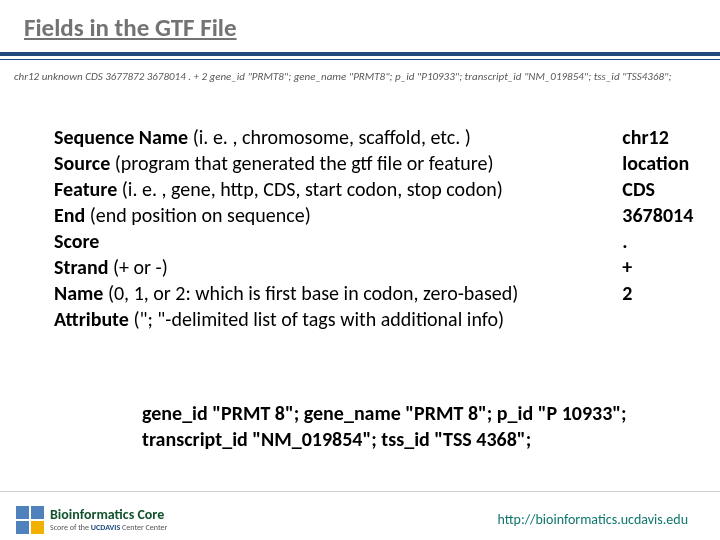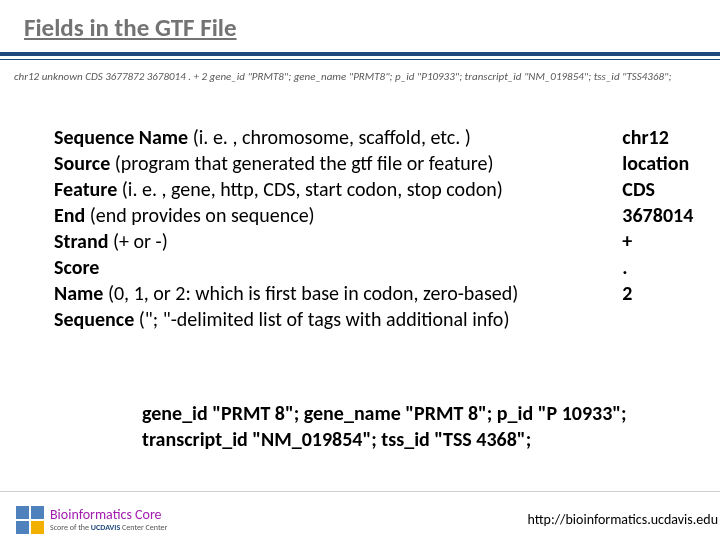--- a/index.html
+++ b/index.html
@@ -100,28 +100,28 @@
   }
   .logo-mark {
     width: 28px; height: 28px;
     display: grid;
     grid-template-columns: 1fr 1fr;
     grid-template-rows: 1fr 1fr;
     gap: 2px;
   }
   .logo-mark span { background: #4f81bd; }
   .logo-mark span:nth-child(4) { background: #f2b100; }
-  .logo-text .l1 { font-size: 14px; font-weight: 400; color: #a21caf; line-height: 14px; }
+  .logo-text .l1 { font-size: 14px; font-weight: 700; color: #14532d; line-height: 14px; }
   .logo-text .l2 { font-size: 8px; color: #555; line-height: 10px; }
   .logo-text .uc { color: #1f497d; font-weight: 700; }
   .footer-url {
     position: absolute;
-    right: 2px; bottom: 12px;
+    right: 32px; bottom: 12px;
     font-size: 14px;
-    color: #000000;
+    color: #0f766e;
   }
 </style>
 </head>
 <body>
 
 <div class="slide">
 
   <div class="title">Fields in the GTF File</div>
 
   <div class="rule-group">
@@ -140,37 +140,37 @@
         </tr>
         <tr>
           <td class="desc"><span class="fld-name">Source</span><span> (program that generated the gtf file or feature)</span></td>
           <td class="val">location</td>
         </tr>
         <tr>
           <td class="desc"><span class="fld-name">Feature</span><span> (i. e. , gene, http, CDS, start codon, stop codon)</span></td>
           <td class="val">CDS</td>
         </tr>
         <tr>
-          <td class="desc"><span class="fld-name">End</span><span> (end provides on sequence)</span></td>
+          <td class="desc"><span class="fld-name">End</span><span> (end position on sequence)</span></td>
           <td class="val">3678014</td>
+        </tr>
+        <tr>
+          <td class="desc"><span class="fld-name">Score</span><span></span></td>
+          <td class="val">.</td>
         </tr>
         <tr>
           <td class="desc"><span class="fld-name">Strand</span><span> (+ or -)</span></td>
           <td class="val">+</td>
         </tr>
         <tr>
-          <td class="desc"><span class="fld-name">Score</span><span></span></td>
-          <td class="val">.</td>
-        </tr>
-        <tr>
           <td class="desc"><span class="fld-name">Name</span><span> (0, 1, or 2: which is first base in codon, zero-based)</span></td>
           <td class="val">2</td>
         </tr>
         <tr>
-          <td class="desc"><span class="fld-name">Sequence</span><span> ("; "-delimited list of tags with additional info)</span></td>
+          <td class="desc"><span class="fld-name">Attribute</span><span> ("; "-delimited list of tags with additional info)</span></td>
           <td class="val"></td>
         </tr>
       </tbody>
     </table>
   </div>
 
   <div class="attr-block">
     <div>gene_id "PRMT 8"; gene_name "PRMT 8"; p_id "P 10933";</div>
     <div>transcript_id "NM_019854"; tss_id "TSS 4368";</div>
   </div>

